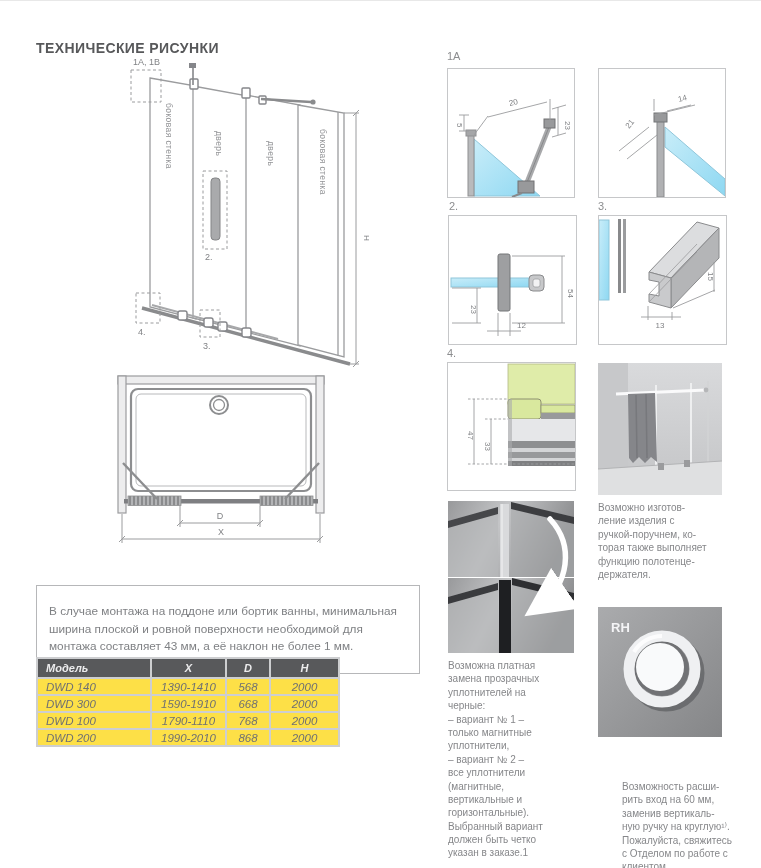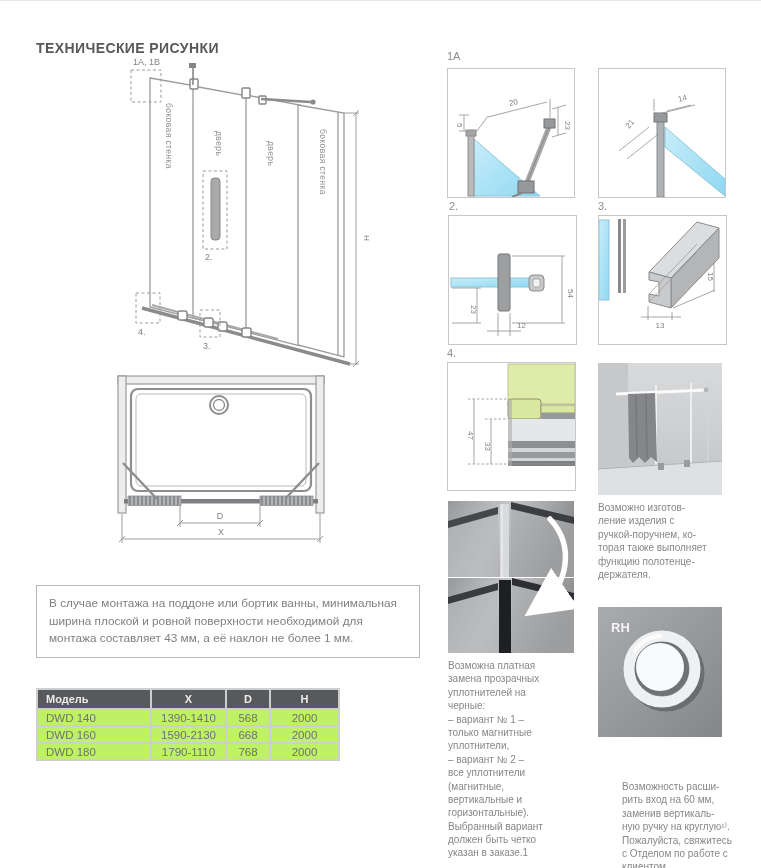--- a/index.html
+++ b/index.html
@@ -7,24 +7,24 @@
     width:761px;height:868px;position:relative;background:#ffffff;
     font-family:"Liberation Sans","DejaVu Sans",sans-serif;
     overflow:hidden;border-top:1px solid #e8e8e8;
   }
   .abs{position:absolute;}
   .page-title{
     left:36px;top:14px;font-size:14px;font-weight:bold;color:#57585a;letter-spacing:.4px;margin-top:25px;
   }
   .note-box{
     left:36px;top:584px;width:358px;border:1px solid #b6b7b9;background:#fff;
-    padding:9px 12px;font-size:11.8px;line-height:1.5;color:#7f8184;white-space:pre-line;
+    padding:17px 12px;font-size:11.8px;line-height:1.5;color:#7f8184;white-space:pre-line;
   }
   table.spec{
-    position:absolute;left:36px;top:687px;border-collapse:collapse;background:#bef264;
+    position:absolute;left:36px;top:656px;border-collapse:collapse;background:#fde047;font-style:italic;
   }
   table.spec th{
     background:#58595b;color:#ececed;font-size:11px;font-weight:bold;
     padding:3px 8px;border:2px solid #cdced0;
   }
   table.spec td{
     color:#6f7072;font-size:11.5px;padding:1.5px 8px;border:2px solid #cdced0;
   }
   .col-model{width:96px;text-align:left;}
   .col-x{width:57px;text-align:center;}
@@ -169,29 +169,35 @@
     </tr>
   </thead>
   <tbody>
     <tr>
       <td class="col-model">DWD 140</td>
         <td class="col-x">1390-1410</td>
         <td class="col-d">568</td>
         <td class="col-h">2000</td>
     </tr>
     <tr>
-      <td class="col-model">DWD 160</td>
-        <td class="col-x">1590-2130</td>
+      <td class="col-model">DWD 300</td>
+        <td class="col-x">1590-1910</td>
         <td class="col-d">668</td>
         <td class="col-h">2000</td>
     </tr>
     <tr>
-      <td class="col-model">DWD 180</td>
+      <td class="col-model">DWD 100</td>
         <td class="col-x">1790-1110</td>
         <td class="col-d">768</td>
+        <td class="col-h">2000</td>
+    </tr>
+    <tr>
+      <td class="col-model">DWD 200</td>
+        <td class="col-x">1990-2010</td>
+        <td class="col-d">868</td>
         <td class="col-h">2000</td>
     </tr>
   </tbody>
 </table>
 
 <div class="abs detail-label" style="left:447px;top:49px;">1A</div>
 <svg class="abs detail-box" style="left:447px;top:67px;" width="126" height="128" viewBox="0 0 126 128">
   <defs>
     <linearGradient id="glassV" x1="0" y1="0" x2="1" y2="1">
       <stop offset="0" stop-color="#c9edf9"></stop>

